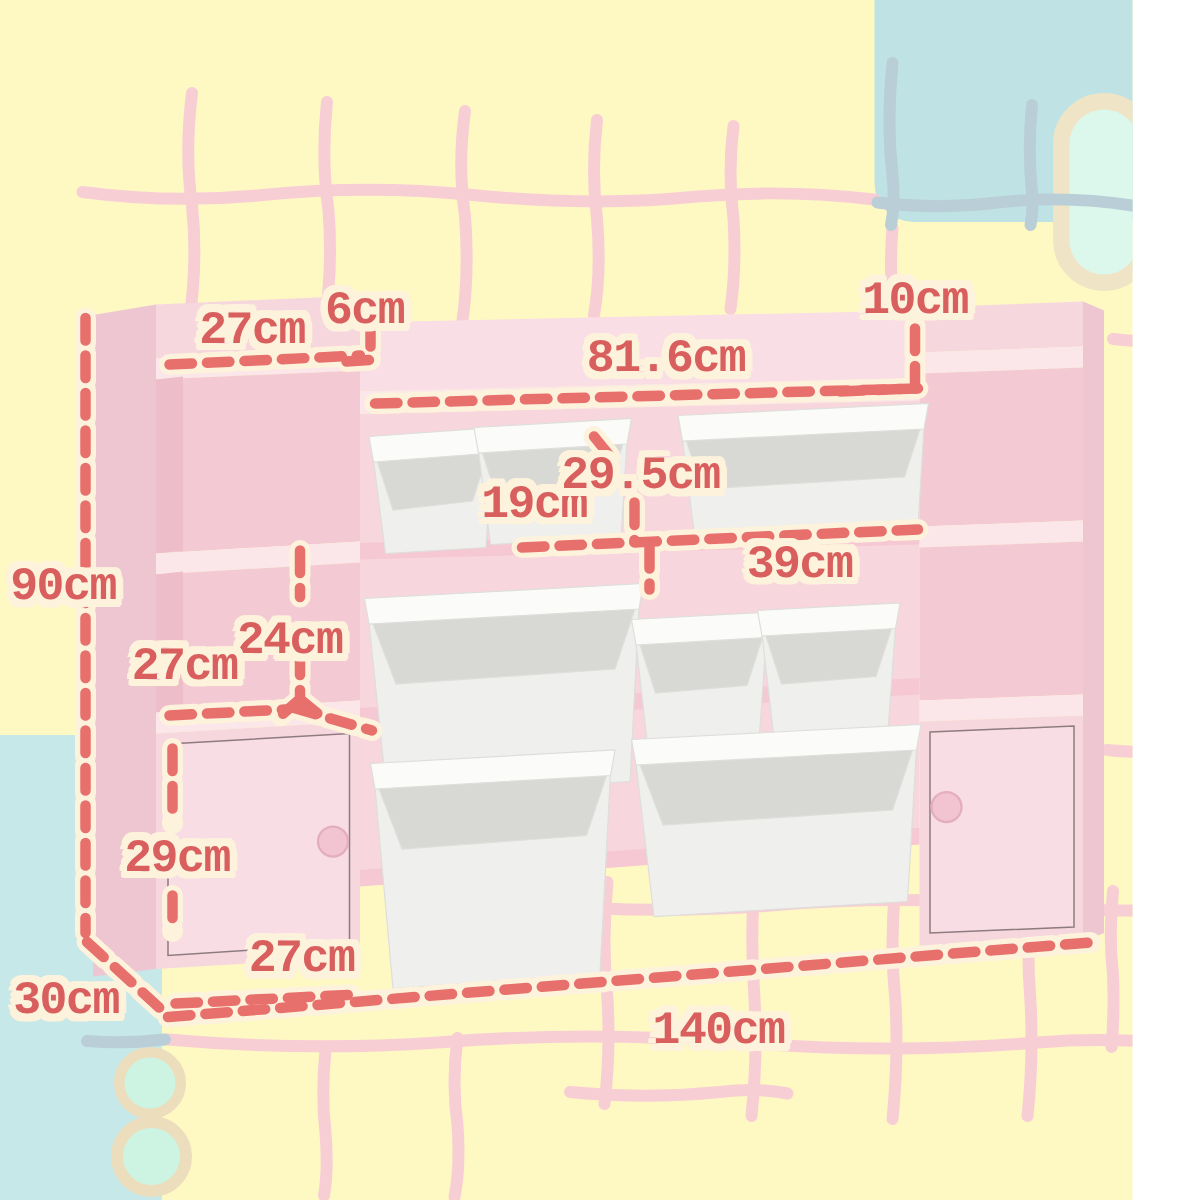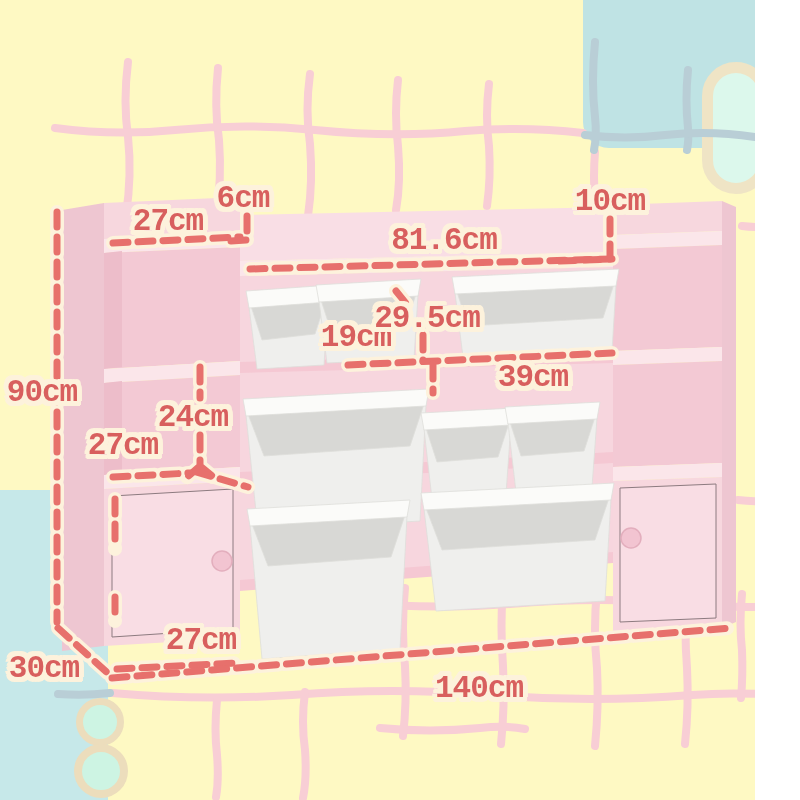--- a/index.html
+++ b/index.html
@@ -190,26 +190,27 @@
         <path d="M196,472 L248,487"></path>
         <path d="M115,499 L115,549 M115,597 L115,621"></path>
         <path d="M117,669 L238,663"></path>
         <path d="M58,628 L112,677"></path>
         <path d="M112,678 L731,628"></path>
       </g>
     </g>
   </svg>
 
   <div class="dim" style="left:168px;top:221px">27cm</div>
-  <div class="dim" style="left:243px;top:198px">6cm</div>
+  <div class="dim" style="left:243px;top:208px">6cm</div>
   <div class="dim" style="left:610px;top:201px">10cm</div>
   <div class="dim" style="left:444px;top:240px">81.6cm</div>
   <div class="dim" style="left:42px;top:392px">90cm</div>
   <div class="dim" style="left:356px;top:337px">19cm</div>
   <div class="dim" style="left:427px;top:318px">29.5cm</div>
   <div class="dim" style="left:533px;top:377px">39cm</div>
-  <div class="dim" style="left:193px;top:417px">24cm</div>
+  <div class="dim" style="left:193px;top:428px">24cm</div>
   <div class="dim" style="left:123px;top:445px">27cm</div>
+  <div class="dim" style="left:118px;top:573px">29cm</div>
   <div class="dim" style="left:201px;top:640px">27cm</div>
   <div class="dim" style="left:44px;top:668px">30cm</div>
   <div class="dim" style="left:479px;top:688px">140cm</div>
 
 </div>
 
 </body></html>

